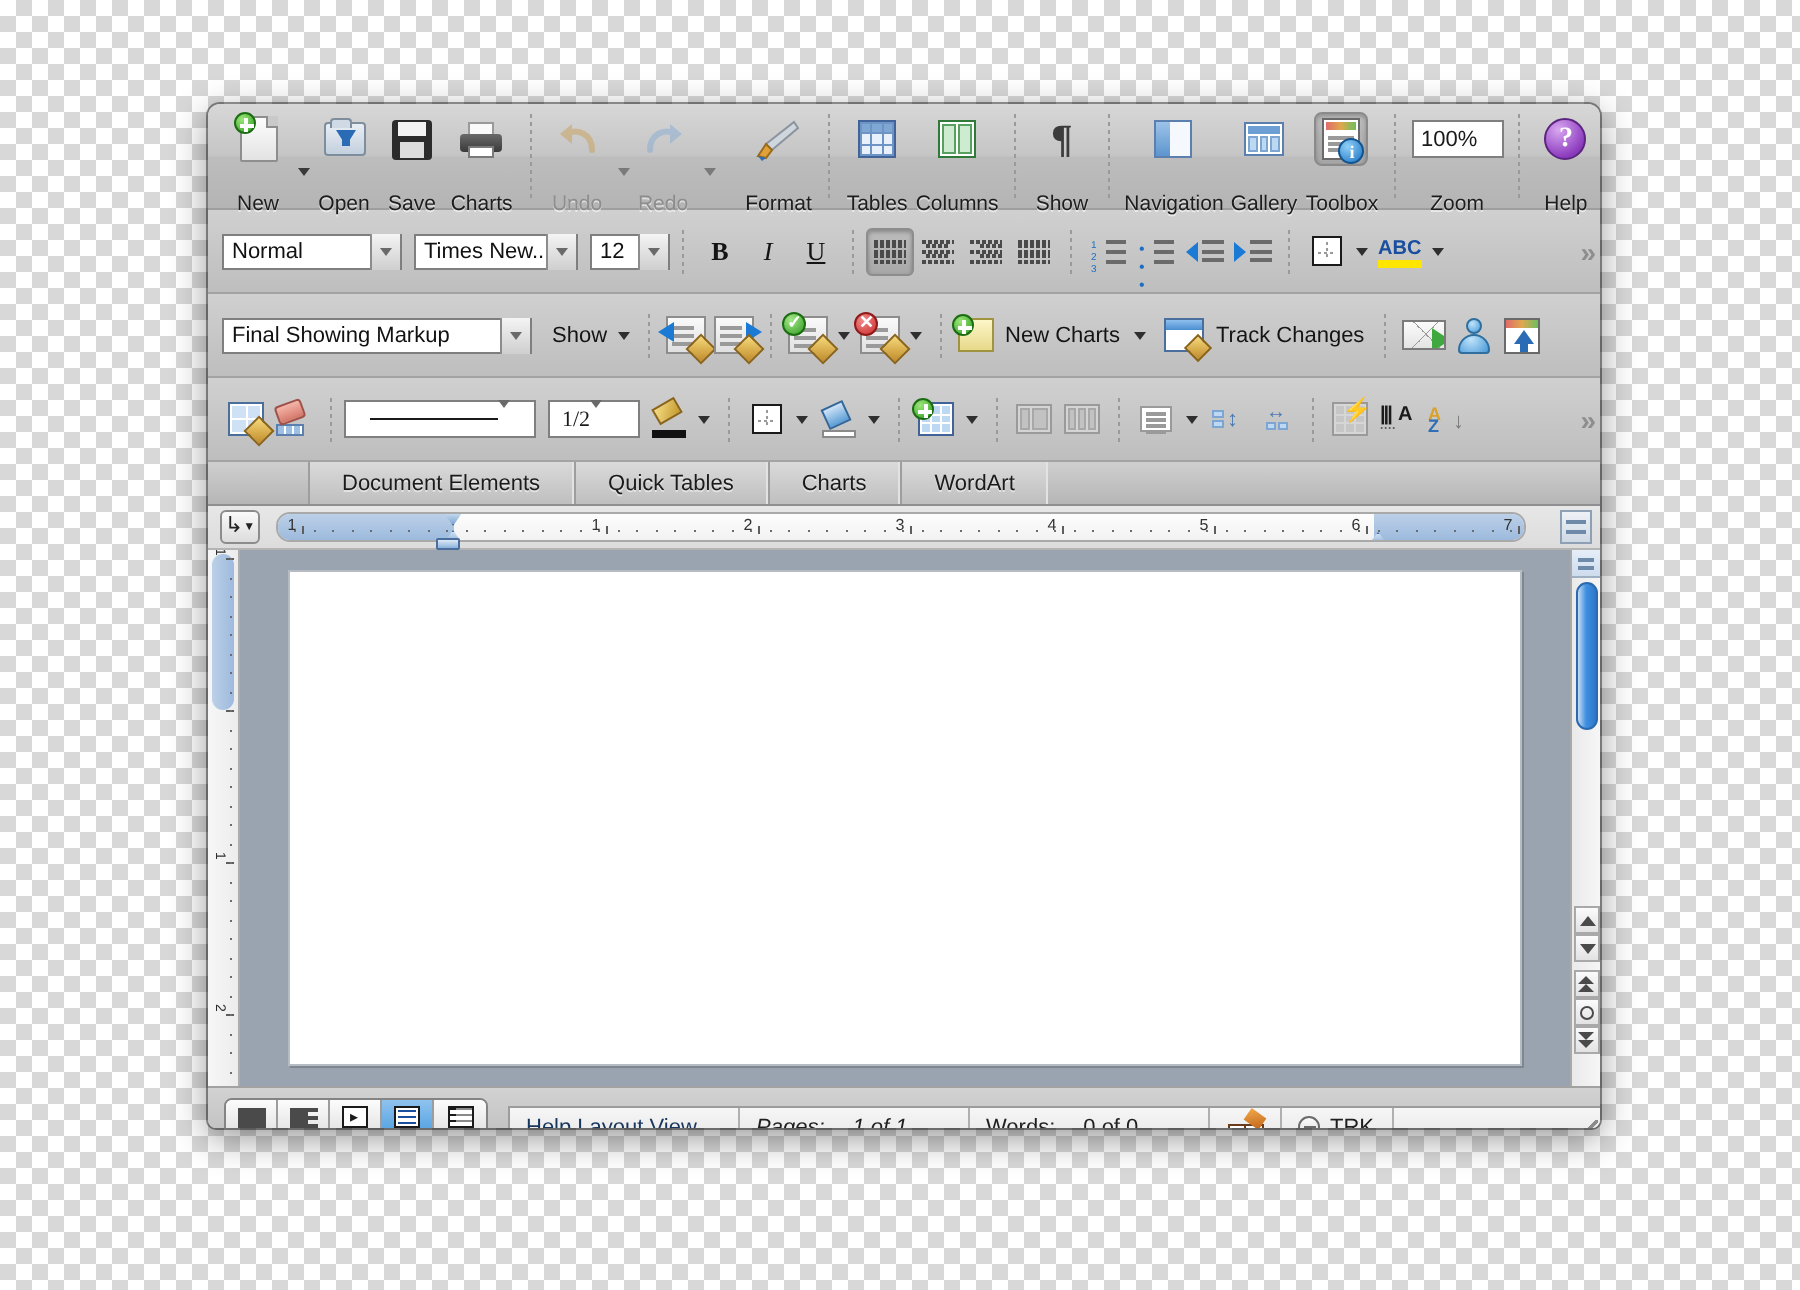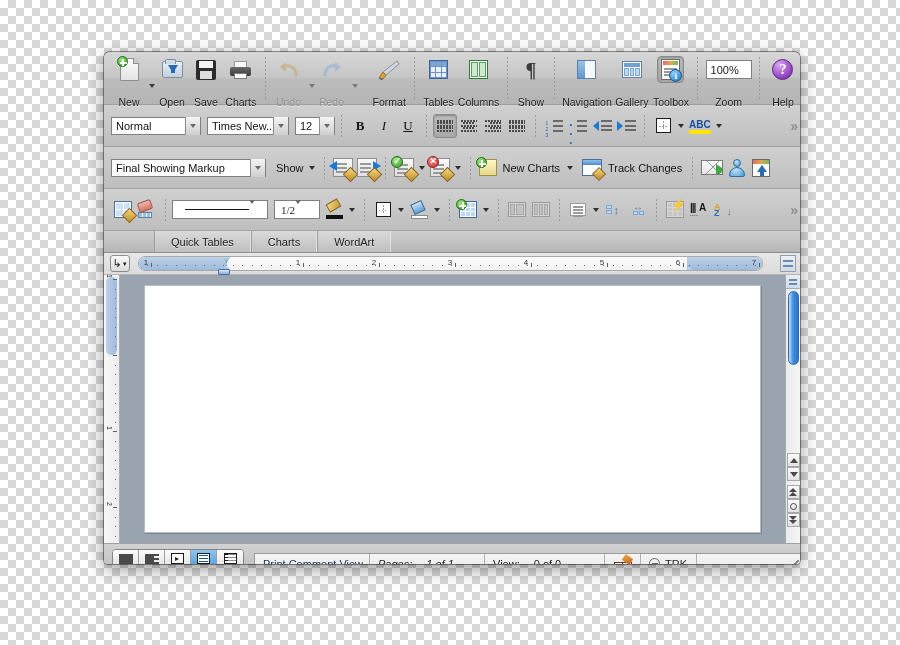--- a/index.html
+++ b/index.html
@@ -1113,20 +1113,23 @@
         <span style="position:absolute;left:0;top:0;color:#d8a12a;">A</span>
         <span style="position:absolute;left:0;bottom:0;color:#2f6fb5;">Z</span>
         <span style="position:absolute;right:0;top:3px;color:#7a7a7a;font-size:11px;">↓</span>
       </span>
     </div>
 
     <span class="chev">»</span>
   </div>
 
   <div id="gallery-tabs">
+    <div class="gtab">
+        <span>Document Elements</span>
+      </div>
     <div class="gtab">
         <span>Quick Tables</span>
       </div>
     <div class="gtab">
         <span>Charts</span>
       </div>
     <div class="gtab">
         <span>WordArt</span>
       </div>
   </div>
@@ -1330,28 +1333,28 @@
       <div class="vbtn">
         <span style="width:13px;height:11px;border:1.5px solid #1a1a1a;background:#fff;display:flex;">
           <span style="width:3px;background:repeating-linear-gradient(to bottom,#1a1a1a 0 1px,transparent 1px 3px);display:block;"></span>
           <span style="flex:1;background:repeating-linear-gradient(to bottom,#8a8a8a 0 1px,transparent 1px 3px);display:block;"></span>
         </span>
       </div>
     </div>
 
     <div id="statusbar">
       <div class="sbcell" style="width:115px;">
-        <span>Print Comment View</span>
+        <span>Help Layout View</span>
       </div>
       <div class="sbcell" style="width:115px;font-style:italic;">
         <span class="sb-label">Pages:</span>
         <span class="sb-value">1 of 1</span>
       </div>
       <div class="sbcell" style="width:120px;">
-        <span class="sb-label">View:</span>
+        <span class="sb-label">Words:</span>
         <span class="sb-value">0 of 0</span>
       </div>
       <div class="sbcell" style="width:36px;justify-content:center;">
         <span style="position:relative;width:18px;height:14px;display:inline-block;">
           <span style="position:absolute;left:0;bottom:0;width:18px;height:9px;background:#fff;border:1px solid #6b3a1a;"></span>
           <span style="position:absolute;left:8px;bottom:0;width:1.5px;height:9px;background:#6b3a1a;"></span>
           <span style="position:absolute;left:9px;top:-1px;width:9px;height:7px;background:linear-gradient(135deg,#f0a84a,#c2651a);transform:rotate(35deg);"></span>
         </span>
       </div>
       <div class="sbcell" style="width:56px;gap:5px;">

